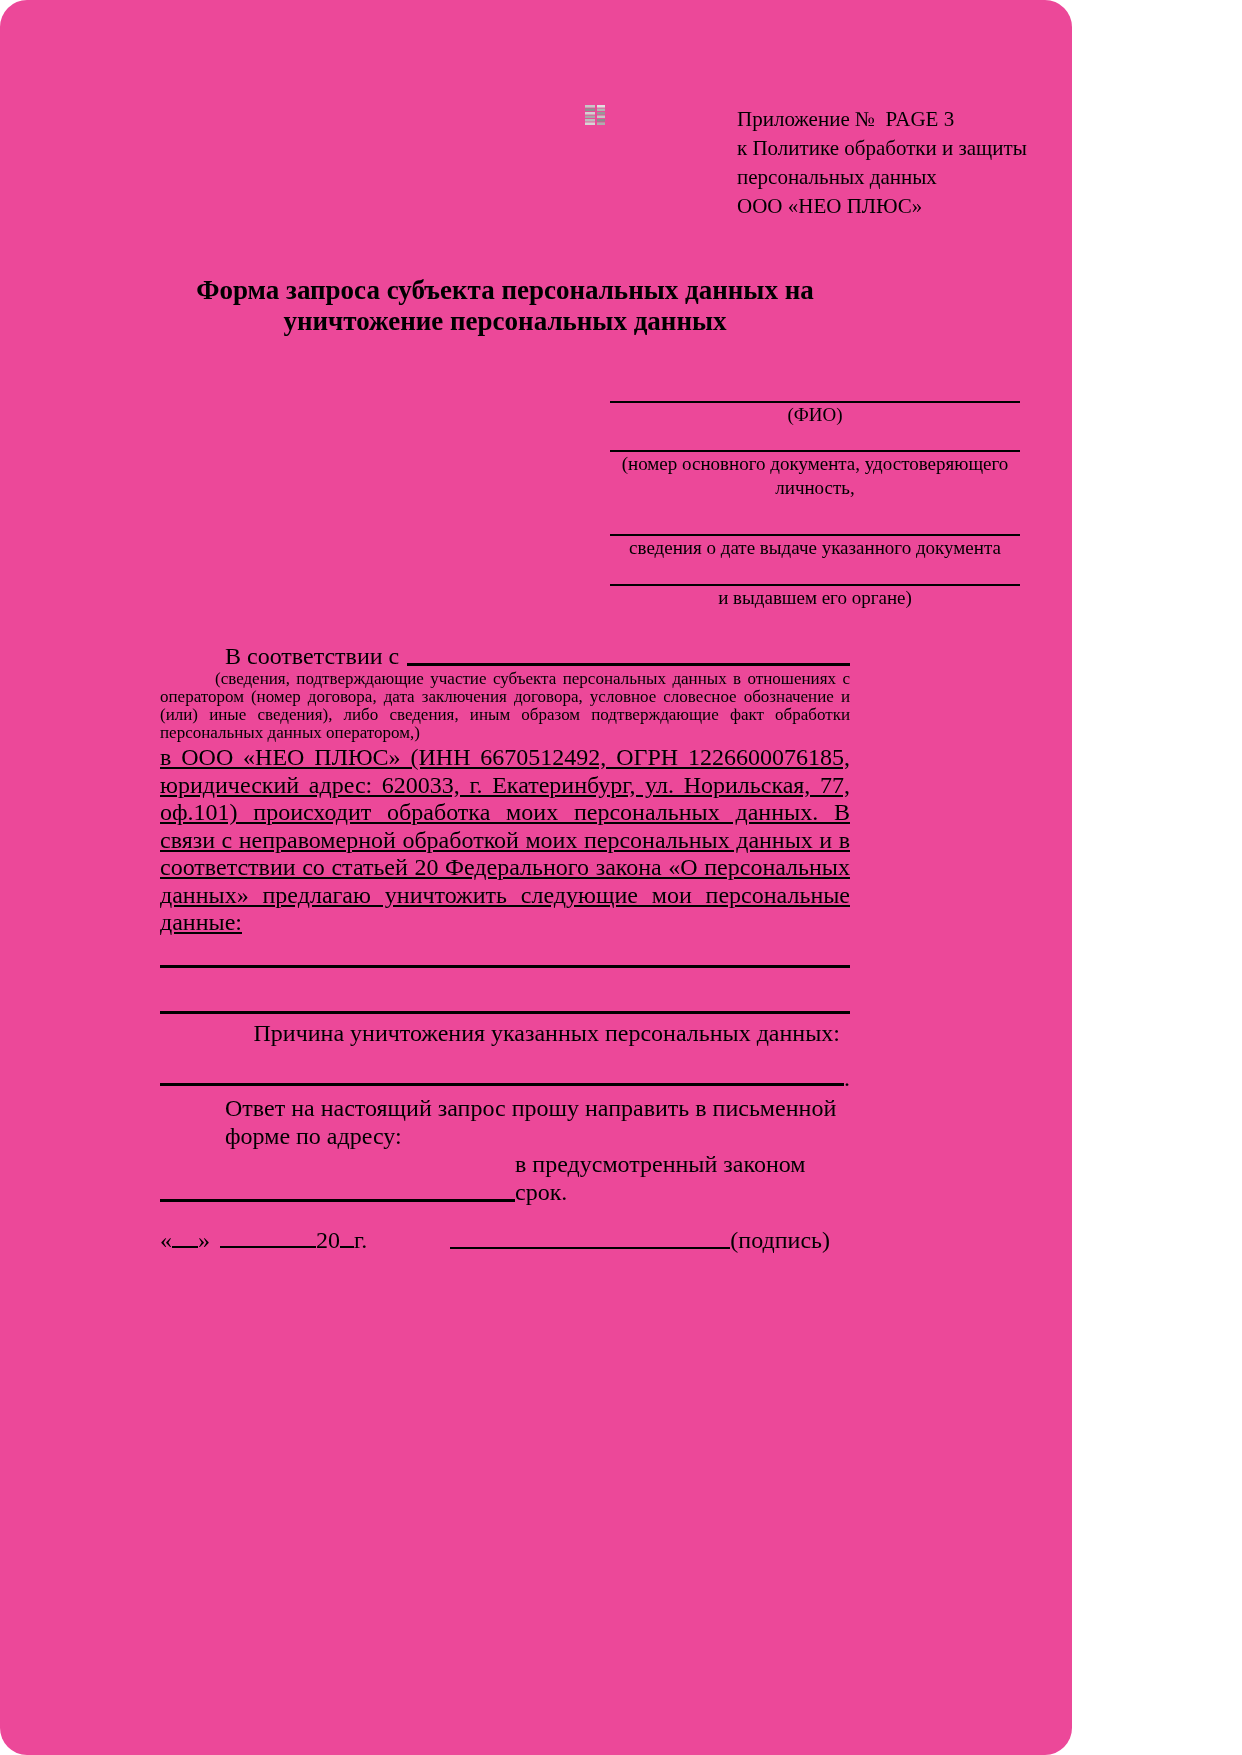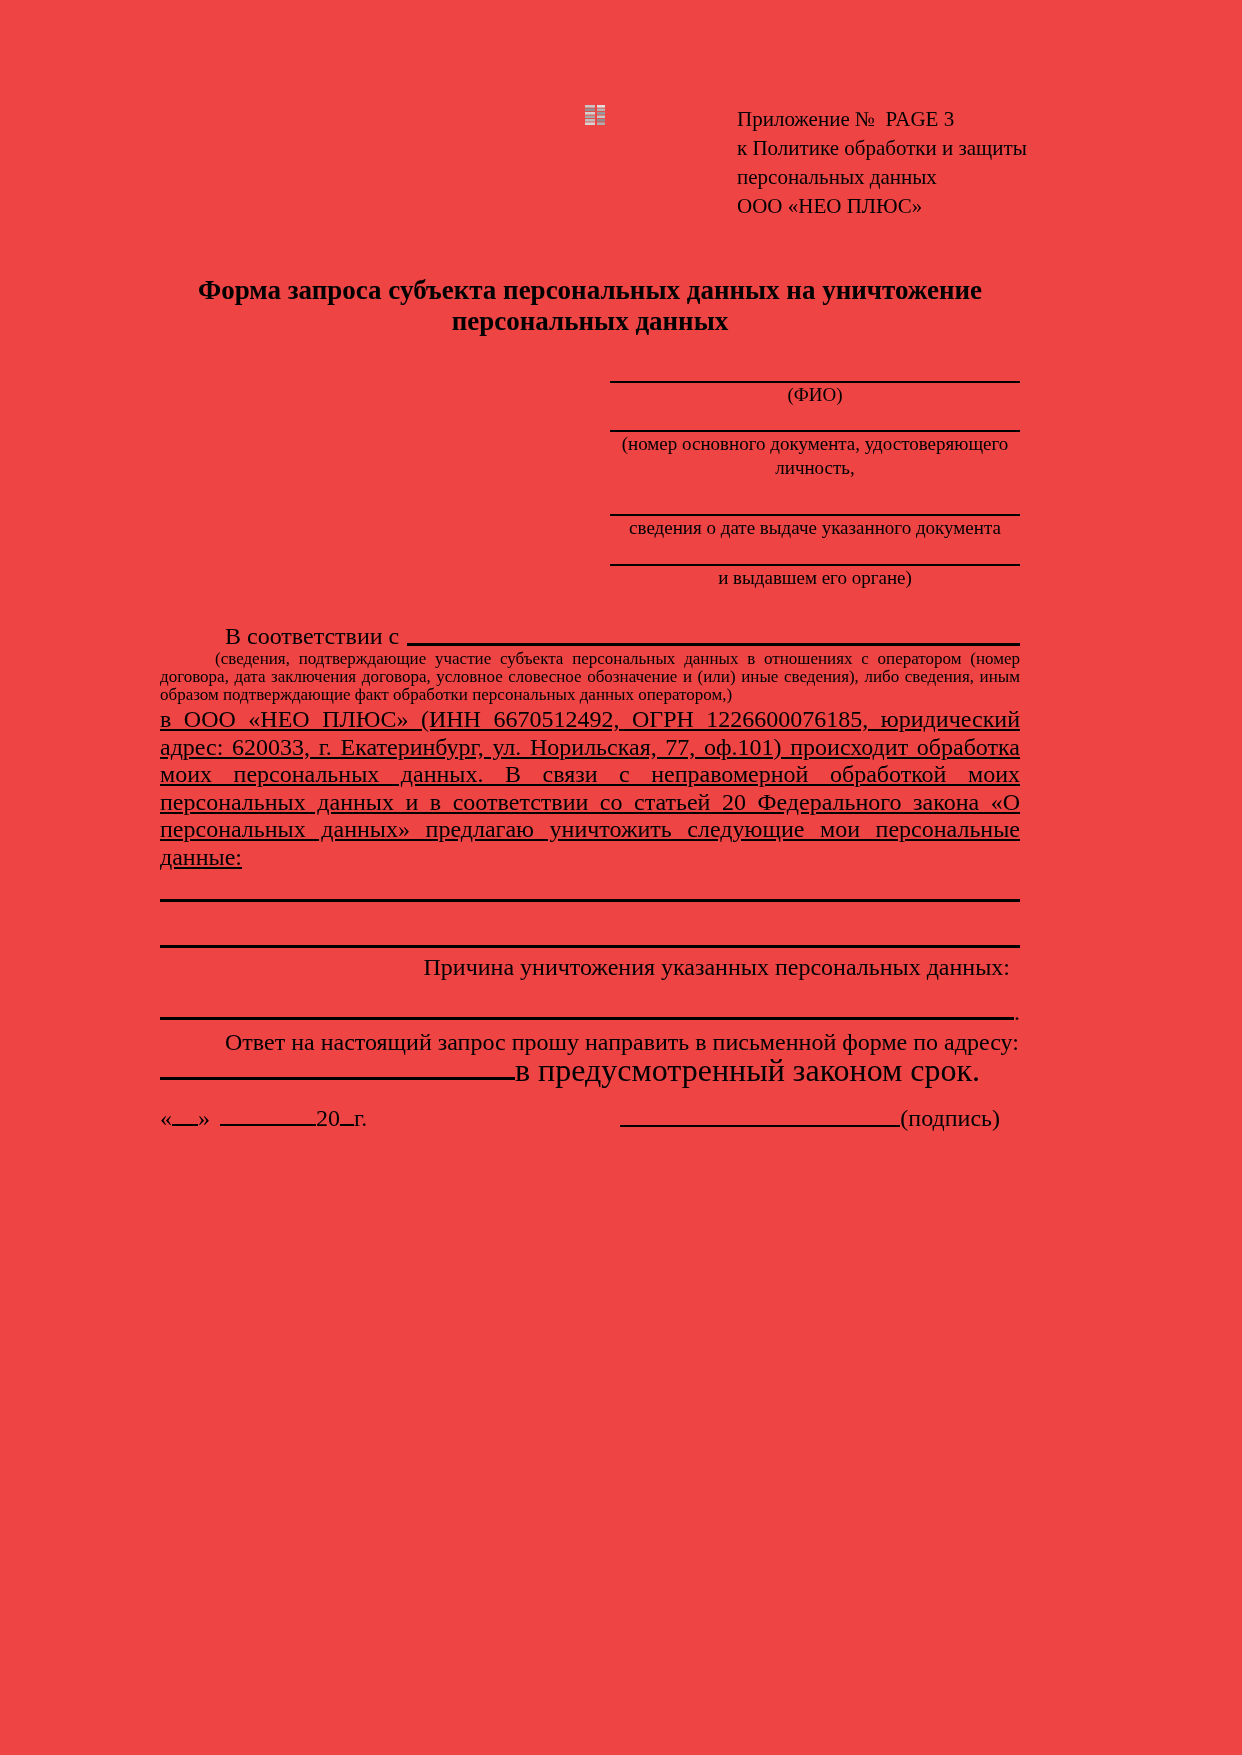--- a/index.html
+++ b/index.html
@@ -1,25 +1,26 @@
 <!DOCTYPE html>
 <html><head>
 <meta charset="utf-8">
 <style>
   html,body { margin:0; padding:0; background:#ffffff; }
   .page {
     position: relative;
-    width: 1242px;
+    width: 1072px;
     height: 1755px;
-    background: #ef4444;
+    background: #ec4899;
     box-sizing: border-box;
     padding: 105px 222px 0 160px;
     font-family: "Liberation Serif", "DejaVu Serif", serif;
     color: #000000;
     overflow: hidden;
+    border-radius: 27px;
   }
 
   
   .header-row { display: flex; align-items: flex-start; }
   .glitch-icon { width: 22px; height: 20px; margin-left: 425px; flex: 0 0 auto; }
   .header-block {
     margin-left: 130px;
     font-size: 21px;
     line-height: 29px;
     white-space: nowrap;
@@ -35,21 +36,21 @@
   }
 
   .addressee {
     margin-left: 200px;
     text-align: center;
     font-size: 24px;
     line-height: 28px;
   }
 
   
-  .fields { margin-top: 44px; margin-left: 450px; width: 410px; }
+  .fields { margin-top: 64px; margin-left: 450px; width: 410px; }
   .field .rule { border-bottom: 2px solid #000; height: 0; }
   .field .caption {
     text-align: center;
     font-size: 19px;
     line-height: 24px;
   }
   .field:nth-child(1) { margin-bottom: 23px; }
   .field:nth-child(2) { margin-bottom: 34px; }
   .field:nth-child(3) { margin-bottom: 24px; }
 
@@ -107,21 +108,21 @@
 
   .answer-line {
     margin-top: 2px;
     padding-left: 65px;
     font-size: 24px;
     line-height: 28px;
   }
 
   .term-row {
     display: flex;
-    font-size: 32px;
+    font-size: 24px;
     line-height: 28px;
   }
   .addr-rule { width: 355px; border-bottom: 3px solid #000; margin-bottom: 4px; flex: 0 0 auto; }
 
   .bottom-row {
     margin-top: 20px;
     display: flex;
     align-items: flex-start;
     font-size: 24px;
     line-height: 28px;

